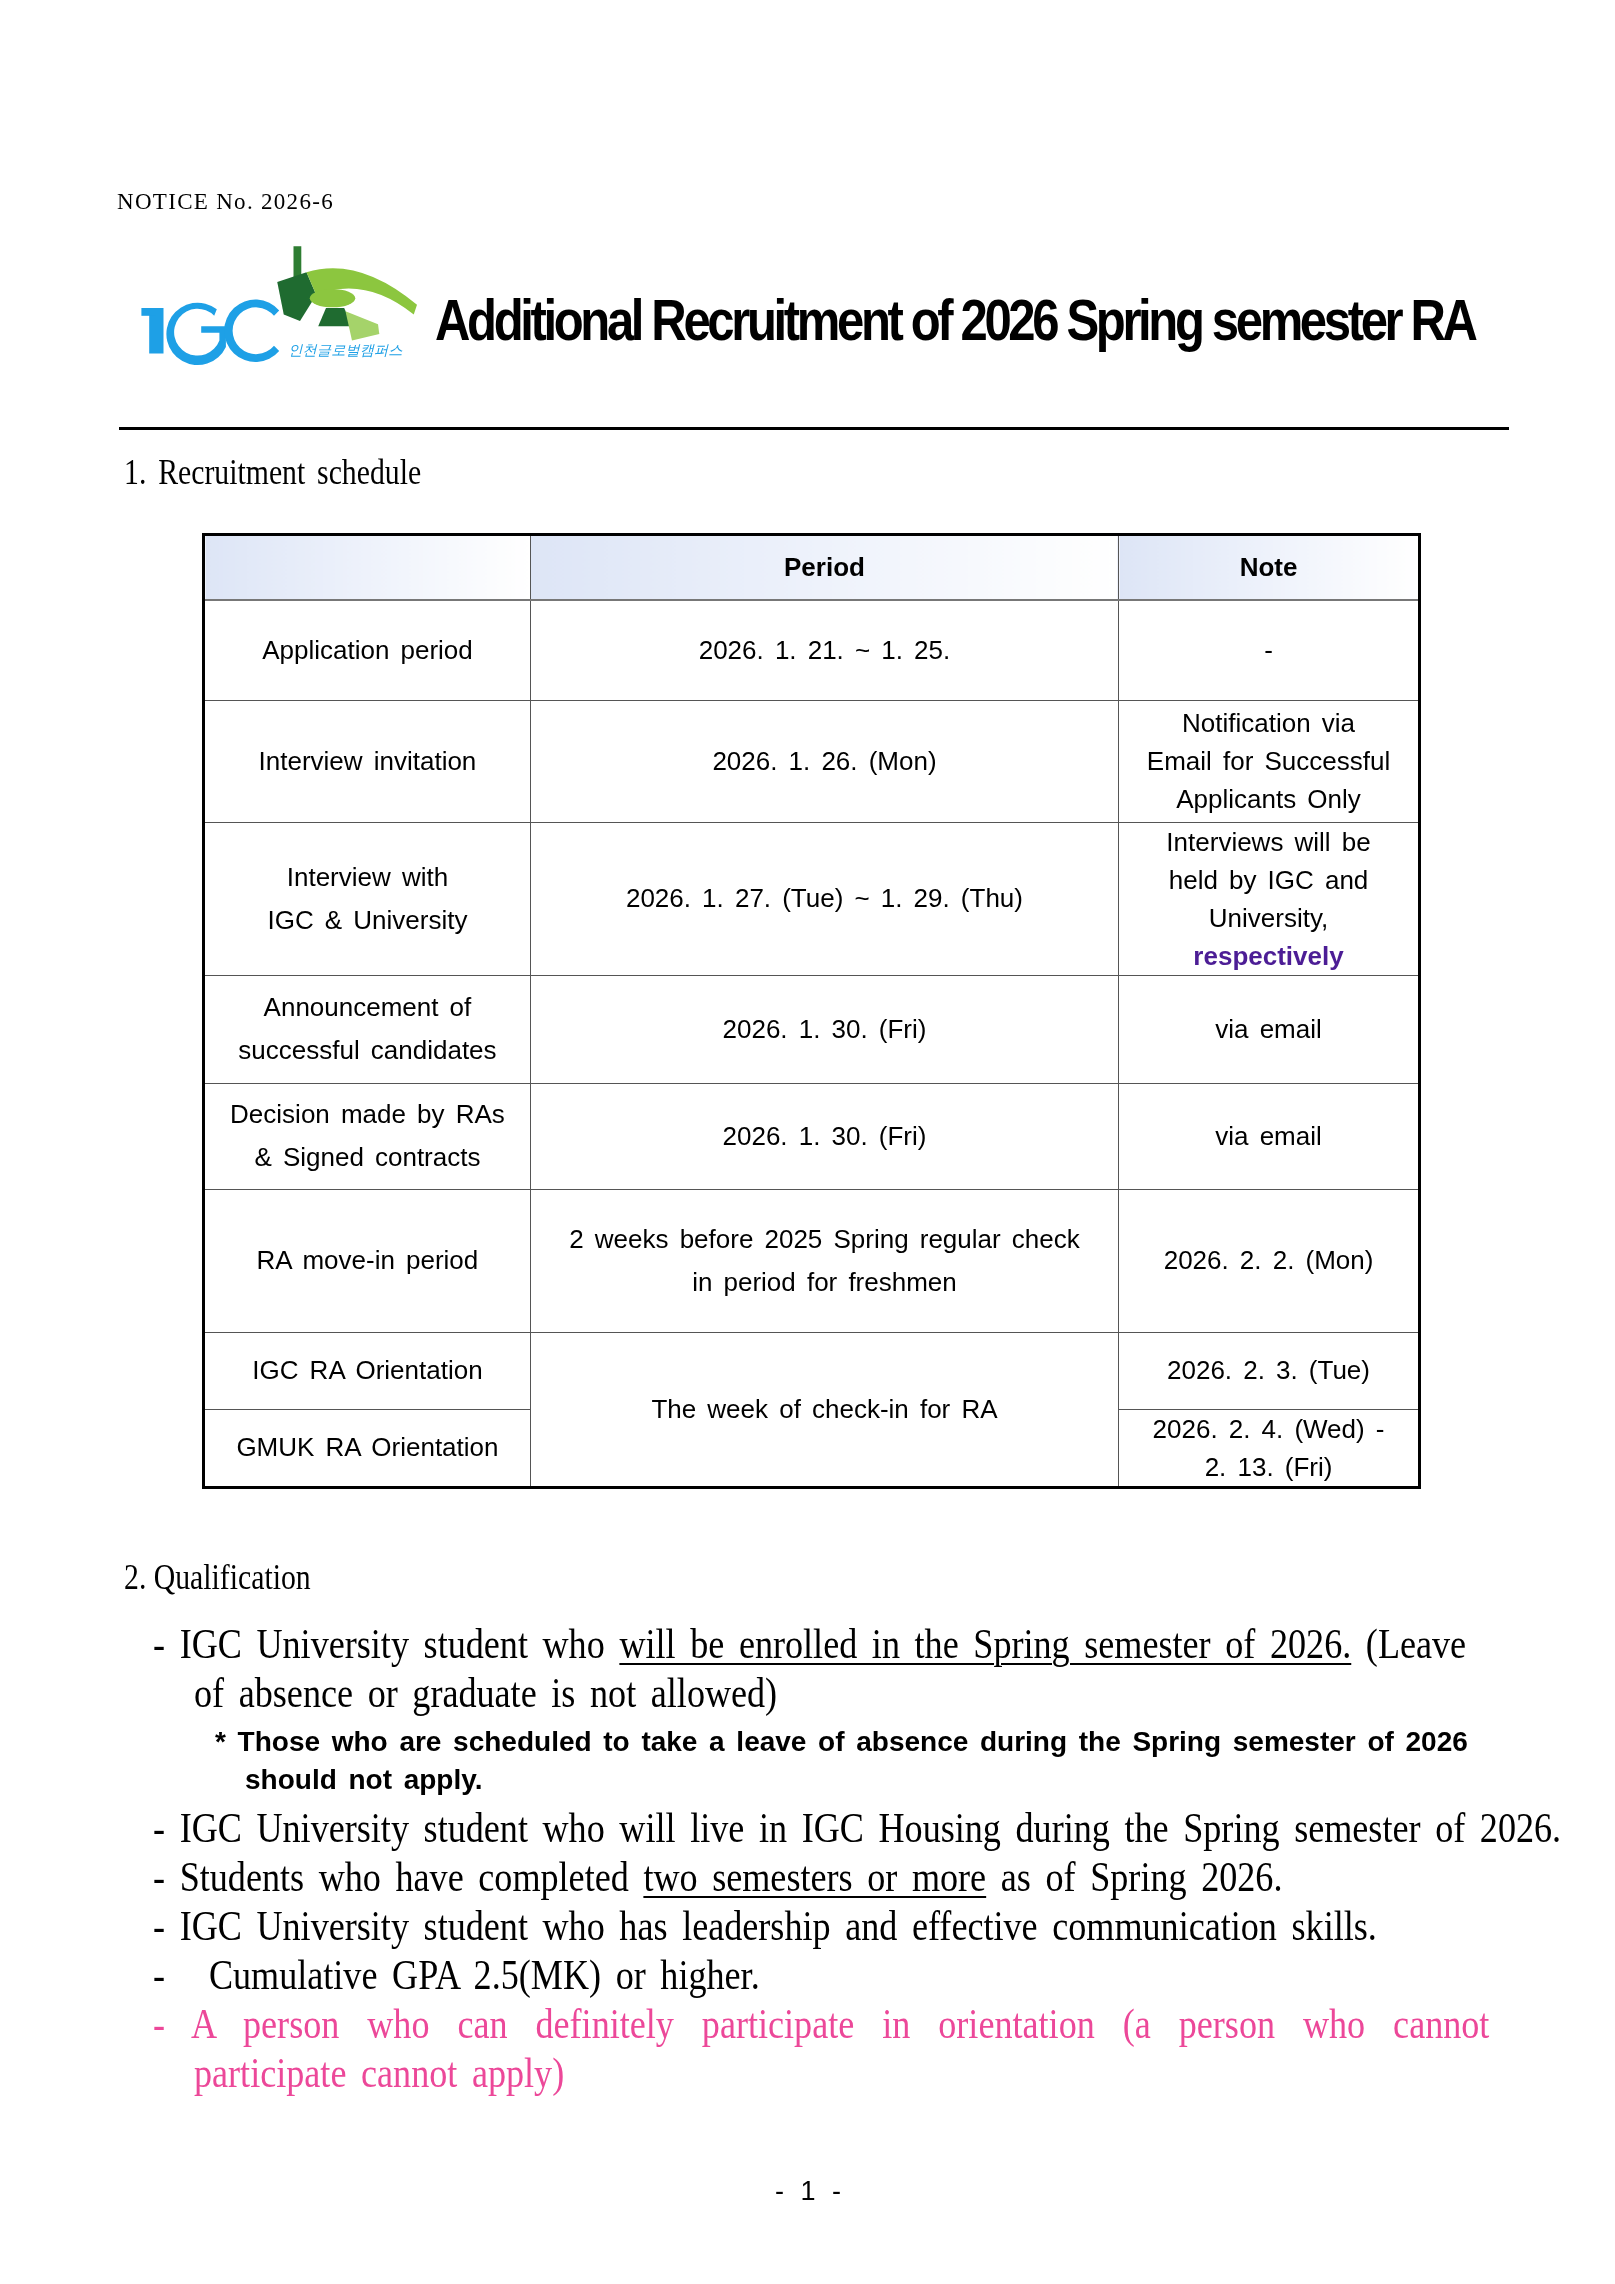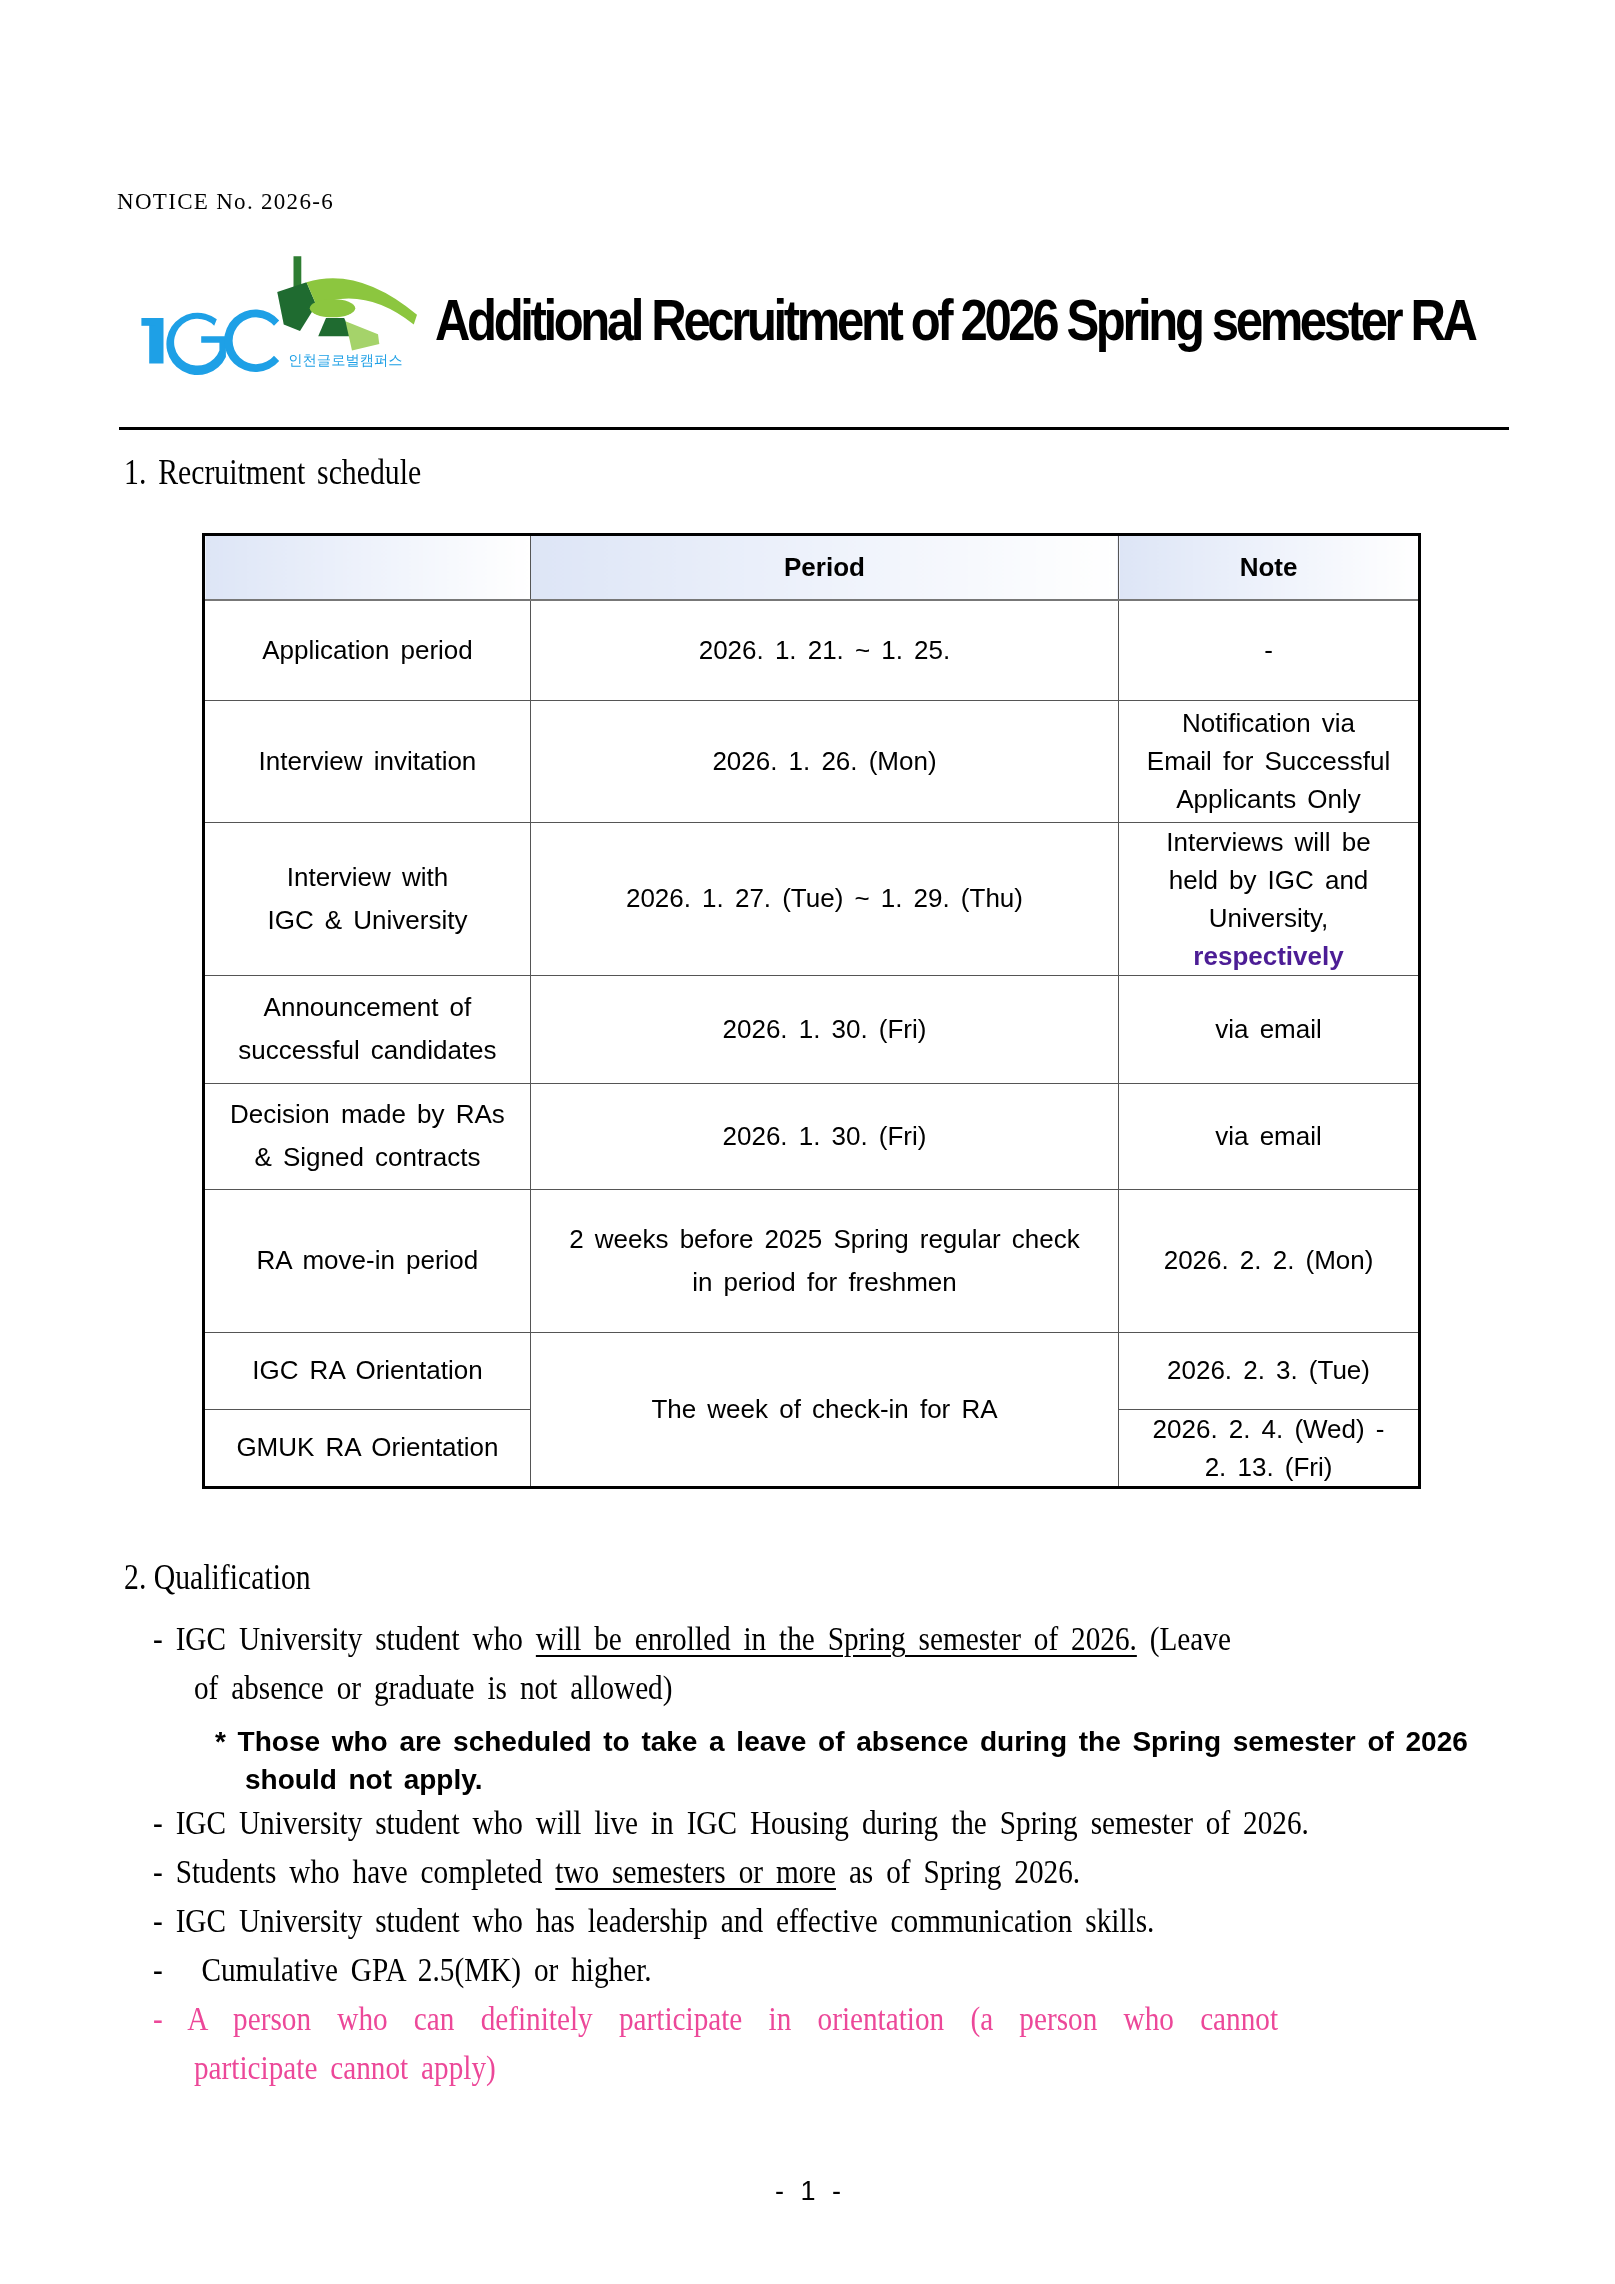--- a/index.html
+++ b/index.html
@@ -2,21 +2,21 @@
 <html style="font-size:10.4px"><head>
 <meta charset="utf-8">
 <style>
   html, body { margin: 0; padding: 0; background: #ffffff; }
   body { width: 1616px; height: 2284px; position: relative; overflow: hidden; color: #000; }
   .serif { font-family: "Liberation Serif", "DejaVu Serif", serif; }
   .sans  { font-family: "Liberation Sans", "DejaVu Sans", sans-serif; }
 
   .notice { position: absolute; left: 117px; top: 189px; font-size: 23px; letter-spacing: 1.3px; }
 
-  .logo { position: absolute; left: 137px; top: 253px; width: 287px; height: 130px; }
+  .logo { position: absolute; left: 137px; top: 243px; width: 287px; height: 130px; font-style: italic; }
   .title { position: absolute; left: 435px; top: 287px; font-size: 57px; font-weight: bold;
            letter-spacing: -3.9px; transform: scaleX(0.86); transform-origin: left top; white-space: nowrap; }
   .rule { position: absolute; left: 119px; top: 427px; width: 1390px; height: 3.3px; background: #000; }
 
   .h1 { position: absolute; left: 124px; top: 453px; font-size: 35px; white-space: nowrap;
         transform: scaleX(0.85); transform-origin: left top; word-spacing: 5.2px; }
 
   table.sched { position: absolute; left: 202px; top: 533px; width: 1219px; border-collapse: collapse;
                 border: 3.3px solid #000; font-size: 26px; }
   table.sched td, table.sched th { border: 1.3px solid #555; text-align: center; vertical-align: middle;
@@ -26,21 +26,21 @@
   table.sched tr.hdr { border-bottom: 2.6px solid #777; }
   table.sched .c1 { width: 310px; }
   table.sched .c2 { width: 580px; }
   table.sched .c3 { width: 284px; }
   .red-bold { color: #4c1d95; font-weight: bold; }
   .cell-tight { line-height: 38px !important; }
 
   .h2 { position: absolute; left: 124px; top: 1558px; font-size: 35px; white-space: nowrap;
         transform: scaleX(0.85); transform-origin: left top; }
 
-  .qual { position: absolute; left: 153px; width: 1323px; font-size: 34px; white-space: nowrap; }
+  .qual { position: absolute; left: 153px; width: 1323px; font-size: 42px; white-space: nowrap; }
   .qual .inner { transform: scaleX(0.86); transform-origin: left top; display: inline-block; word-spacing: 6.5px; }
   .u { text-decoration: underline; text-decoration-thickness: 2px; text-underline-offset: 5.2px; }
   .star { position: absolute; left: 215px; font-size: 28px; font-weight: bold; white-space: nowrap; word-spacing: 3.9px; }
   .blue { color: #ec4899; }
 
   .pagenum { position: absolute; left: 0; width: 1616px; top: 2176px; text-align: center; font-size: 27px; word-spacing: 9px; }
 </style>
 </head>
 <body>
 

